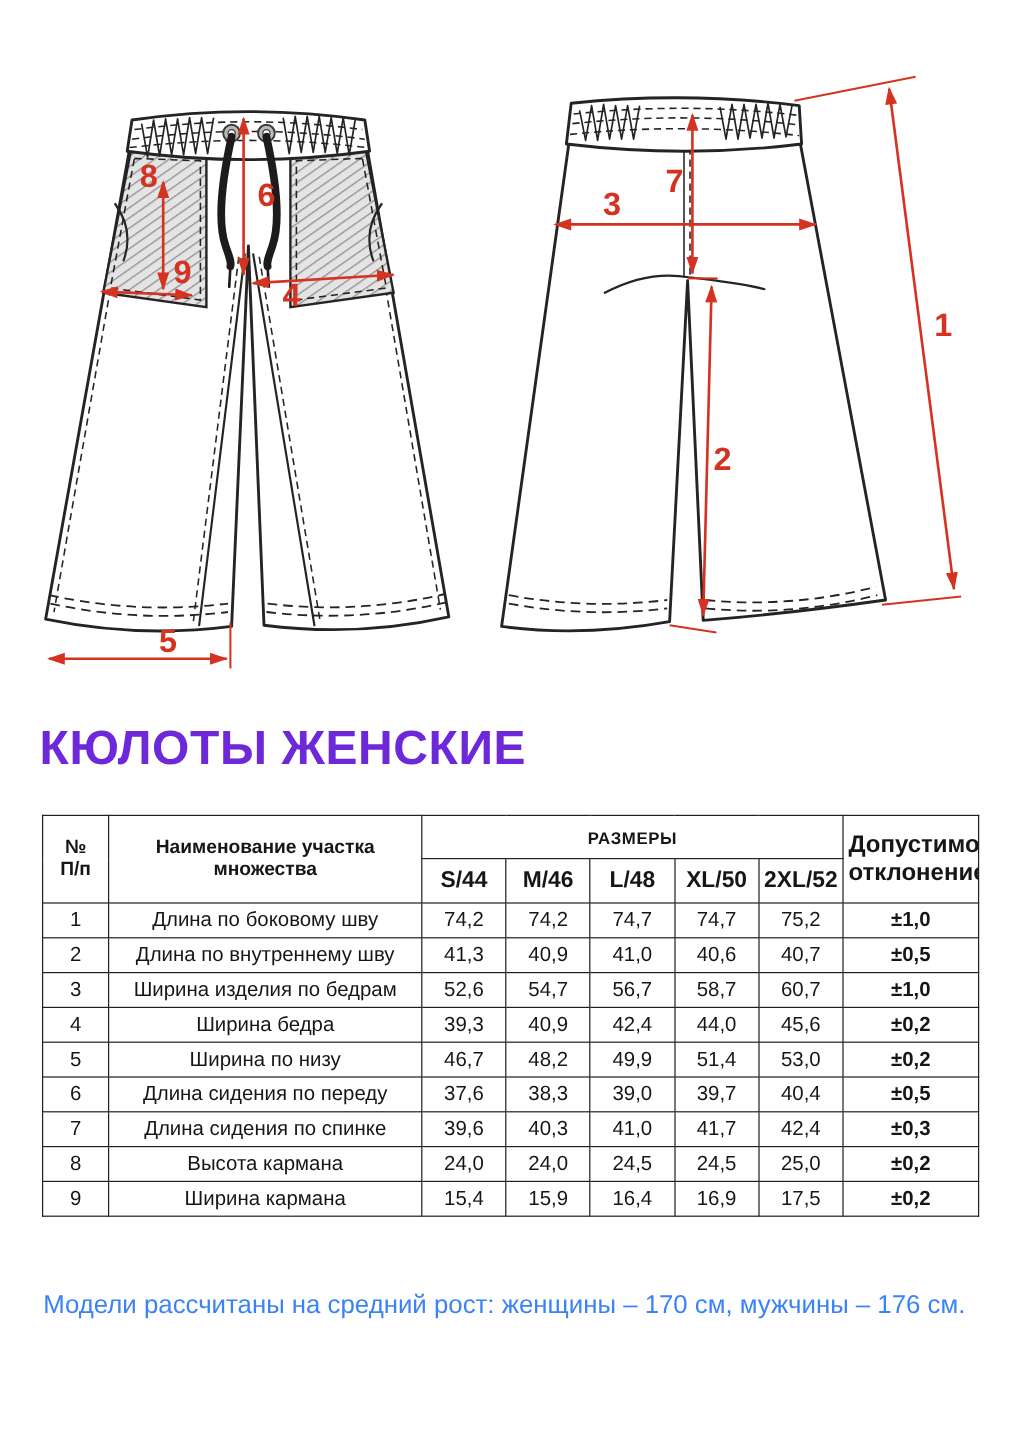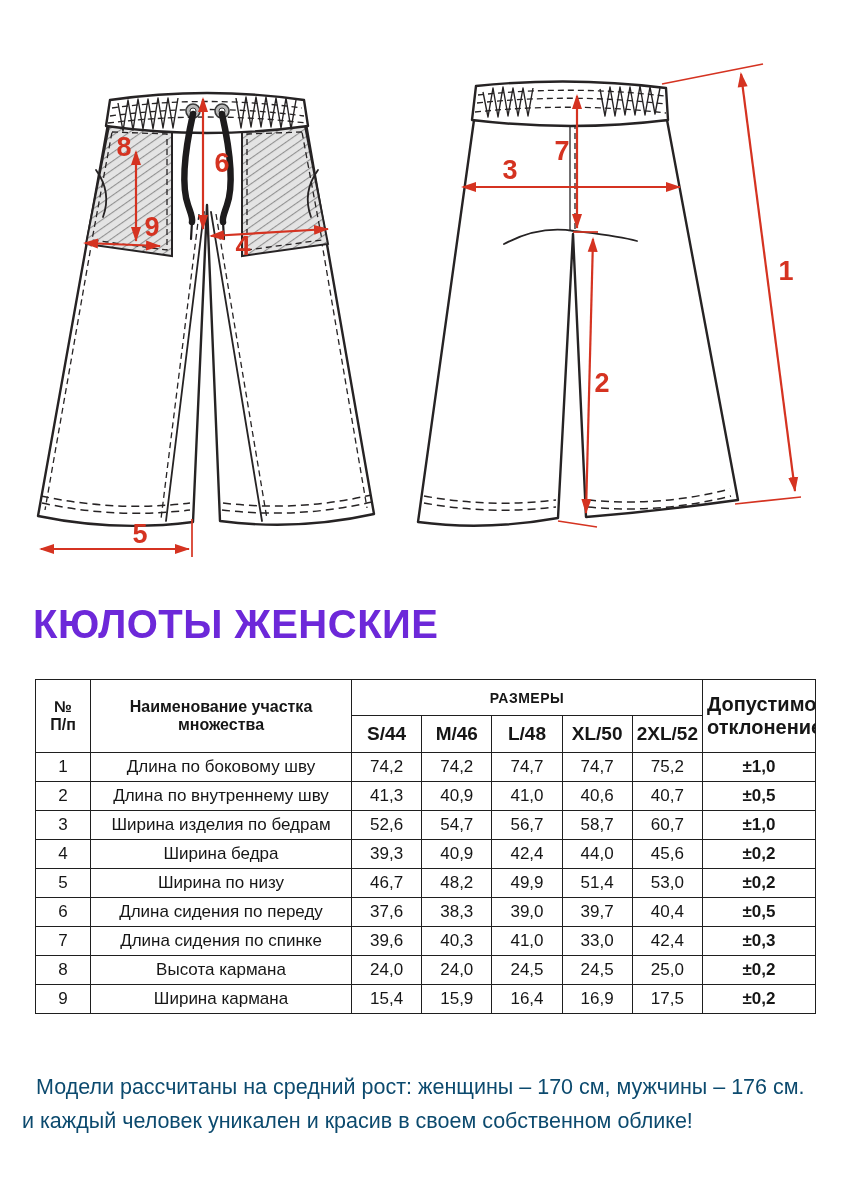--- a/index.html
+++ b/index.html
@@ -41,21 +41,21 @@
   .h-name  { width:252px; font-size:16px; }
   .h-size  { font-size:19px; height:36px; }
   .h-sizes { font-size:14px; height:35px; letter-spacing:0.5px; }
   .h-tol   { width:104px; font-size:20px; }
   .w-s  { width:75px; } .w-m { width:73px; } .w-l { width:76px; }
   .w-xl { width:76px; } .w-2xl { width:79px;margin-left:17px; }
   table.sizes td { height:28px; font-size:17px; }
   td.c-name { text-align:left; padding-left:8px; }
   td.c-tol  { font-weight:bold; }
   
-  .footer { margin:56px 0 0 22px; font-size:21.5px; line-height:34px; color:#0c4a6e; }
+  .footer { margin:56px 0 0 22px; font-size:21.5px; line-height:34px; color:#3b82f6; }
   .footer .indent { padding-left:14px; }
 </style>
 </head>
 <body>
 
 <div class="page">
 
   <svg class="drawing" width="841" height="578" viewBox="0 0 841 578" xmlns="http://www.w3.org/2000/svg">
     <defs>
       <pattern id="hatch" width="7" height="7" patternUnits="userSpaceOnUse" patternTransform="rotate(55)">
@@ -246,21 +246,21 @@
         <td class="c-val">39,7</td>
         <td class="c-val">40,4</td>
         <td class="c-tol">±0,5</td>
       </tr>
       <tr>
         <td class="c-num">7</td>
         <td class="c-name">Длина сидения по спинке</td>
         <td class="c-val">39,6</td>
         <td class="c-val">40,3</td>
         <td class="c-val">41,0</td>
-        <td class="c-val">33,0</td>
+        <td class="c-val">41,7</td>
         <td class="c-val">42,4</td>
         <td class="c-tol">±0,3</td>
       </tr>
       <tr>
         <td class="c-num">8</td>
         <td class="c-name">Высота кармана</td>
         <td class="c-val">24,0</td>
         <td class="c-val">24,0</td>
         <td class="c-val">24,5</td>
         <td class="c-val">24,5</td>
@@ -275,16 +275,15 @@
         <td class="c-val">16,4</td>
         <td class="c-val">16,9</td>
         <td class="c-val">17,5</td>
         <td class="c-tol">±0,2</td>
       </tr>
     </tbody>
   </table>
 
   <div class="footer">
     <div class="indent">Модели рассчитаны на средний рост: женщины – 170 см, мужчины – 176 см.</div>
-    <div>и каждый человек уникален и красив в своем собственном облике!</div>
   </div>
 
 </div>
 
 </body></html>

